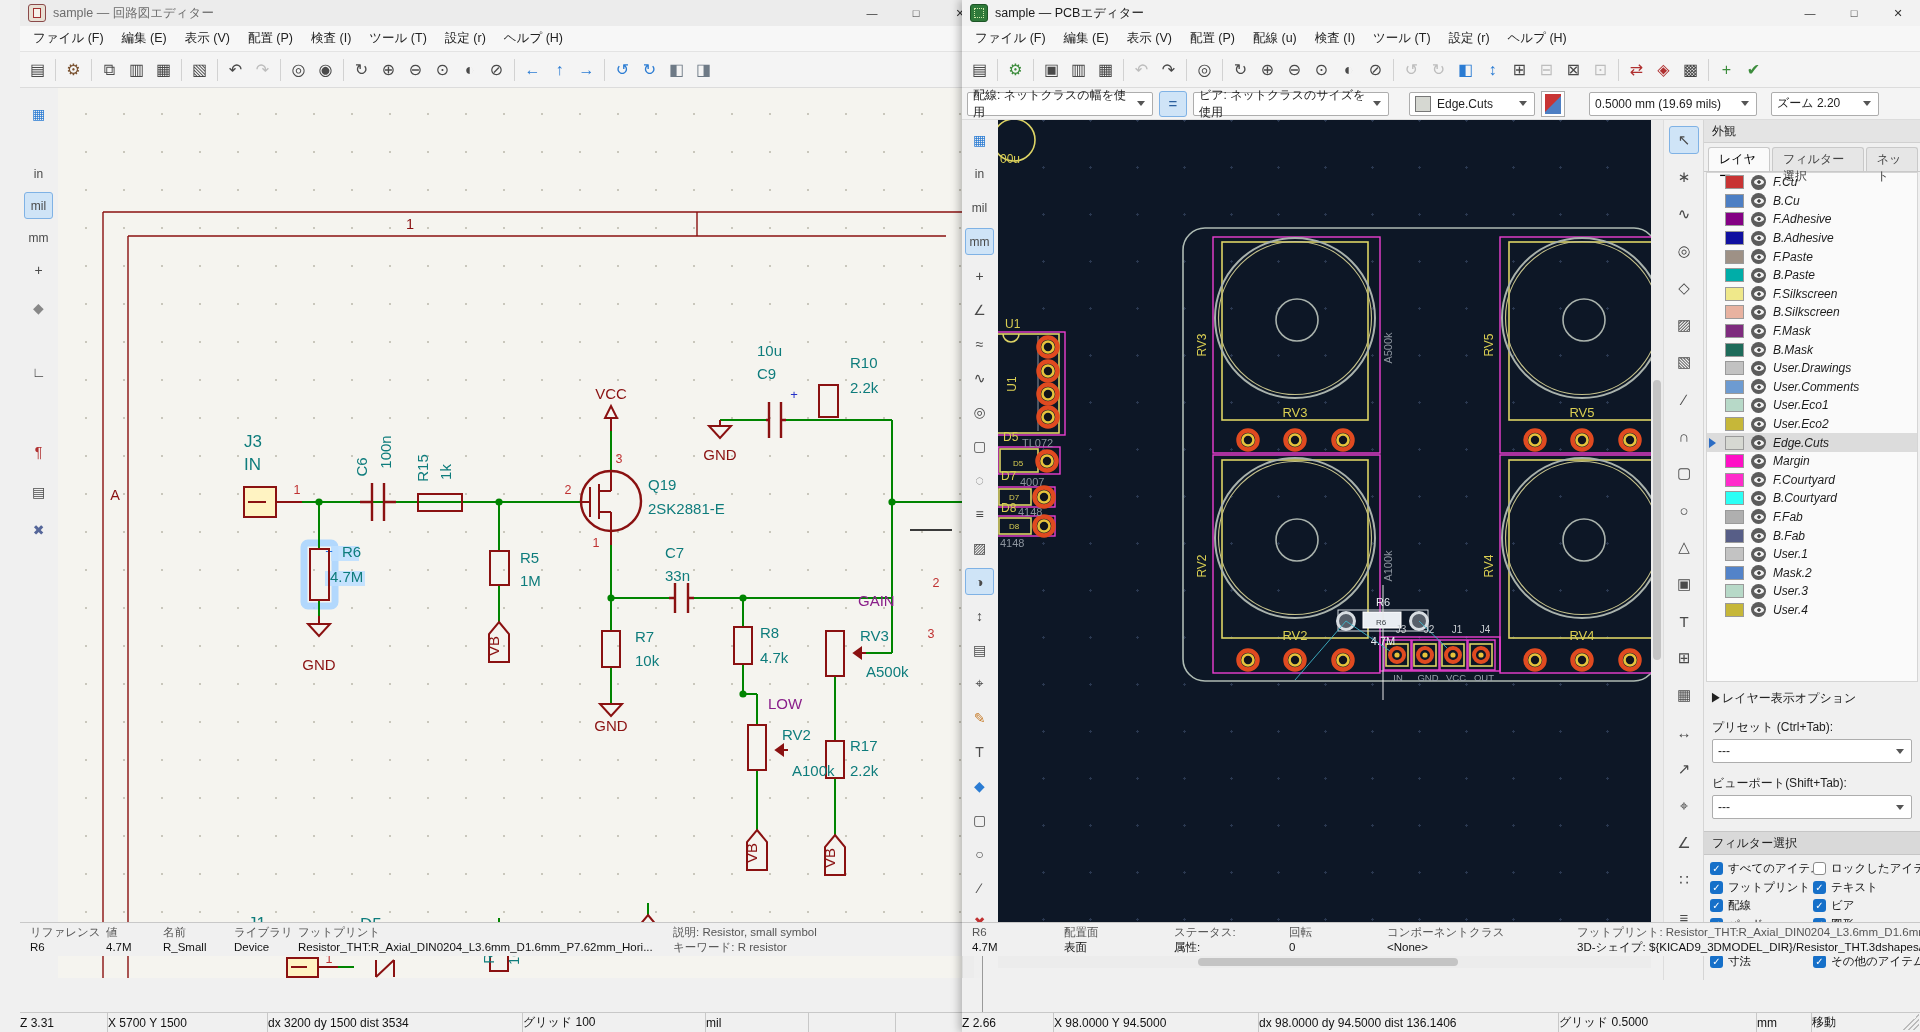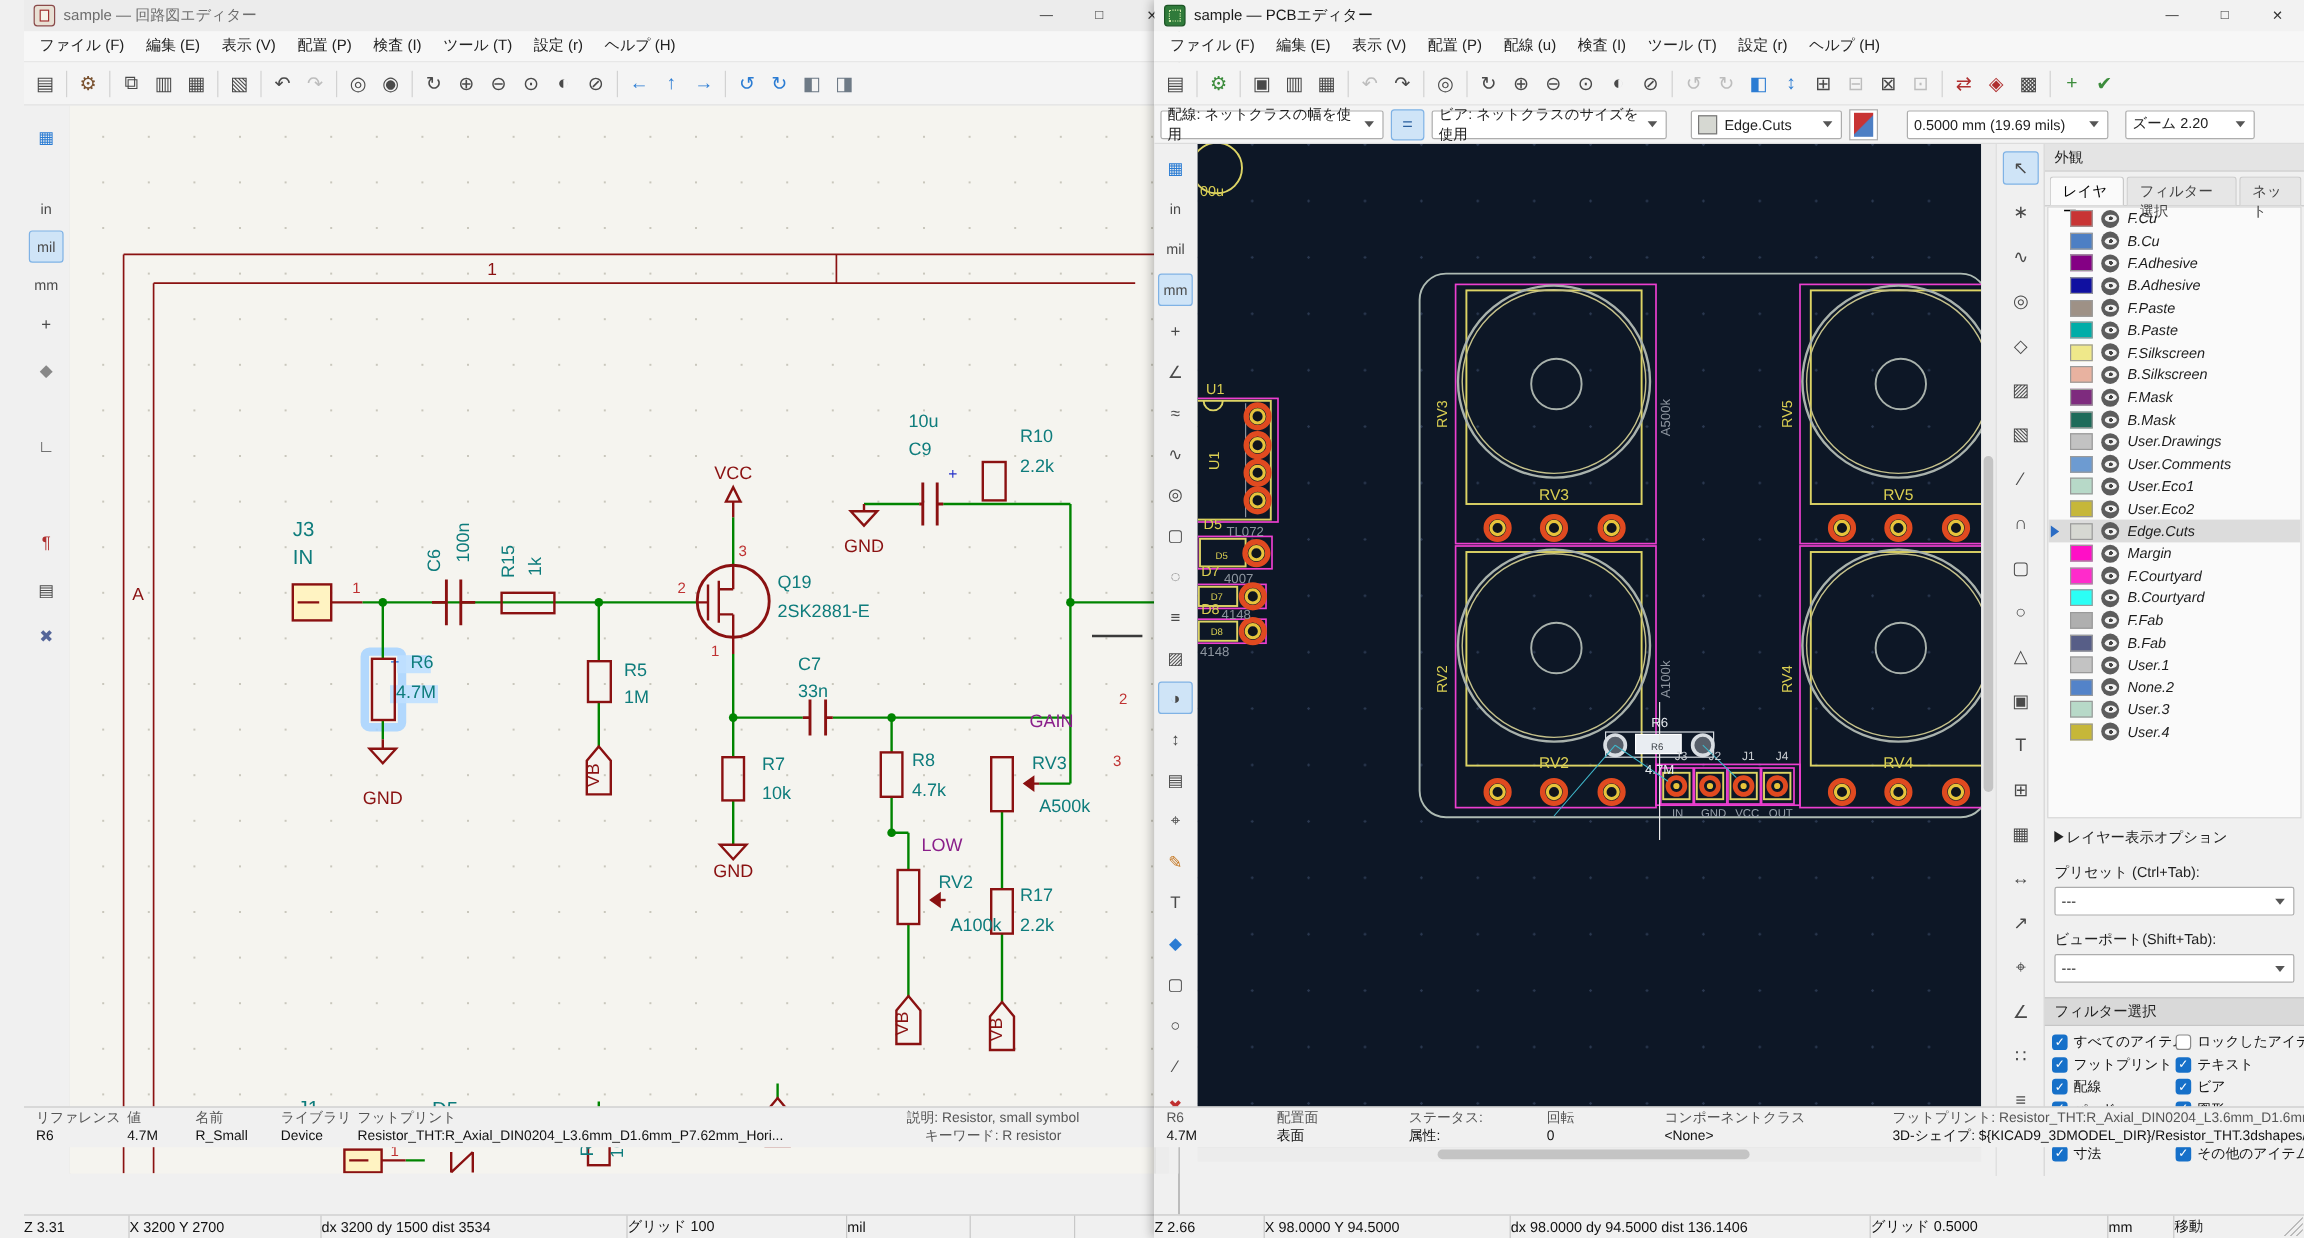--- a/index.html
+++ b/index.html
@@ -315,28 +315,28 @@
           <div class="v">R_Small</div>
         </div>
         <div class="icol" style="width: 64px;">
           <div class="h">ライブラリ</div>
           <div class="v">Device</div>
         </div>
         <div class="icol" style="width: 375px;">
           <div class="h">フットプリント</div>
           <div class="v">Resistor_THT:R_Axial_DIN0204_L3.6mm_D1.6mm_P7.62mm_Hori...</div>
         </div>
-        <div class="icol" style="flex: 1 1 0%; align-items: center;">
+        <div class="icol" style="flex: 1 1 0%;">
           <div class="h">説明: Resistor, small symbol</div>
           <div class="h">キーワード: R resistor</div>
         </div>
       </div>
     <div class="statusbar" id="sch-status">
         <div class="scell" style="width: 88px;">Z 3.31</div>
-        <div class="scell" style="width: 160px;">X 3200  Y 2700</div>
+        <div class="scell" style="width: 160px;">X 5700  Y 1500</div>
         <div class="scell" style="width: 255px;">dx 3200  dy 1500  dist 3534</div>
         <div class="scell" style="width: 183px;">グリッド 100</div>
         <div class="scell" style="width: 103px;">mil</div>
         <div class="scell" style="flex: 1 1 0%;"></div>
         <div class="scell" style="flex: 1 1 0%; border-right: none;"></div>
       </div>
   </div>
 
   <div class="window" id="win-right">
     <div class="titlebar">
@@ -819,21 +819,21 @@
             <span class="layer-name">B.Fab</span>
           </div>
           <div class="layer-row">
             <span class="layer-sw" style="background: rgb(195, 195, 195);"></span>
             <span class="eye"></span>
             <span class="layer-name">User.1</span>
           </div>
           <div class="layer-row">
             <span class="layer-sw" style="background: rgb(83, 131, 201);"></span>
             <span class="eye"></span>
-            <span class="layer-name">None.2</span>
+            <span class="layer-name">Mask.2</span>
           </div>
           <div class="layer-row">
             <span class="layer-sw" style="background: rgb(183, 217, 200);"></span>
             <span class="eye"></span>
             <span class="layer-name">User.3</span>
           </div>
           <div class="layer-row">
             <span class="layer-sw" style="background: rgb(198, 183, 57);"></span>
             <span class="eye"></span>
             <span class="layer-name">User.4</span>

